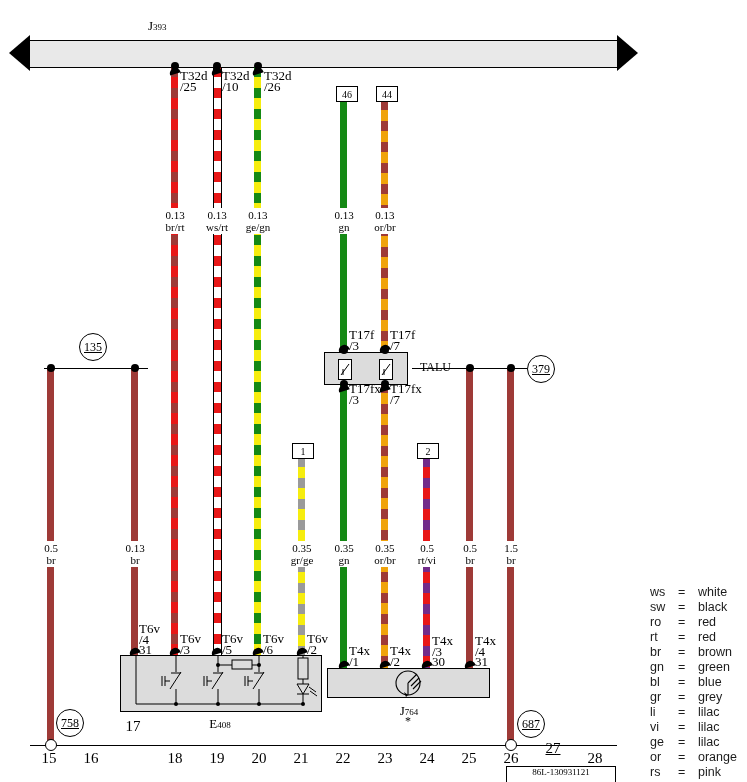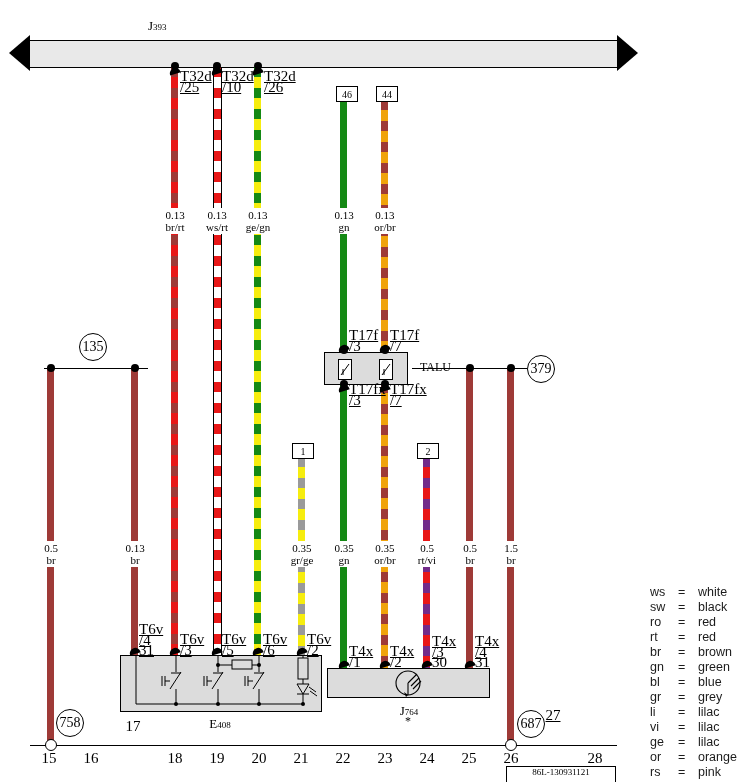--- a/index.html
+++ b/index.html
@@ -14,28 +14,28 @@
   .arrow-right{left:617px;top:35px;width:0;height:0;border-top:18px solid transparent;
         border-bottom:18px solid transparent;border-left:21px solid #000;z-index:2;}
   .bus-label{left:148px;top:18px;font-size:13px;z-index:2;}
   .sub{font-size:9px;}
   
   .wire{position:absolute;width:7px;z-index:1;}
   .wire.bordered{border-left:1px solid #000;border-right:1px solid #000;width:7px;}
   
   .wlabel{position:absolute;z-index:2;font-size:11px;line-height:12px;text-align:center;
           transform:translateX(-50%);background:#fff;padding:1px 2px;white-space:nowrap;}
-  .clabel{position:absolute;z-index:4;font-size:15px;line-height:10.5px;white-space:pre;text-decoration:underline;}
+  .clabel{position:absolute;z-index:4;font-size:13px;line-height:10.5px;white-space:pre;}
   .term{position:absolute;width:11px;height:6px;background:#000;
         border-radius:6px 6px 0 0;transform:rotate(-18deg);z-index:4;}
   .dot{position:absolute;width:8px;height:8px;background:#000;border-radius:50%;z-index:4;}
   .hline{position:absolute;height:0;border-top:1.2px solid #000;z-index:1;}
   .jcircle{position:absolute;width:26px;height:26px;border:1.2px solid #000;border-radius:50%;
-           background:#fff;z-index:3;font-size:14px;display:flex;align-items:center;
-           justify-content:center;}
+           background:#fff;z-index:3;font-size:12px;display:flex;align-items:center;
+           justify-content:center;text-decoration:underline;}
   .refbox{position:absolute;width:20px;height:14px;border:1px solid #000;background:#fff;
           z-index:3;font-size:10px;display:flex;align-items:center;justify-content:center;}
   .openterm{position:absolute;width:10px;height:10px;border:1.5px solid #000;background:#fff;
             border-radius:50%;z-index:4;}
   
   .compbox{position:absolute;background:#dcdcdc;border:1.2px solid #000;z-index:3;}
   #talu-box{left:324px;top:352px;width:82px;height:31px;}
   .talu-sq{position:absolute;top:6px;width:12px;height:19px;border:1px solid #000;background:#fff;}
   #talu-label{left:412px;top:360px;font-size:12px;z-index:2;margin-left:8px;}
   #e408-box{left:120px;top:655px;width:200px;height:55px;}
@@ -317,15 +317,15 @@
     <div class="track" style="left: 133px; top: 718px; text-align: center;">17</div>
     <div class="track" style="left: 175px; top: 750px;">18</div>
     <div class="track" style="left: 217px; top: 750px;">19</div>
     <div class="track" style="left: 259px; top: 750px;">20</div>
     <div class="track" style="left: 301px; top: 750px; text-align: right;">21</div>
     <div class="track" style="left: 343px; top: 750px;">22</div>
     <div class="track" style="left: 385px; top: 750px;">23</div>
     <div class="track" style="left: 427px; top: 750px;">24</div>
     <div class="track" style="left: 469px; top: 750px;">25</div>
     <div class="track" style="left: 511px; top: 750px;">26</div>
-    <div class="track" style="left: 553px; top: 707px; text-decoration: underline;">27</div>
+    <div class="track" style="left: 553px; top: 740px; text-decoration: underline;">27</div>
     <div class="track" style="left: 595px; top: 750px;">28</div>
   </div>
 
 </body></html>

